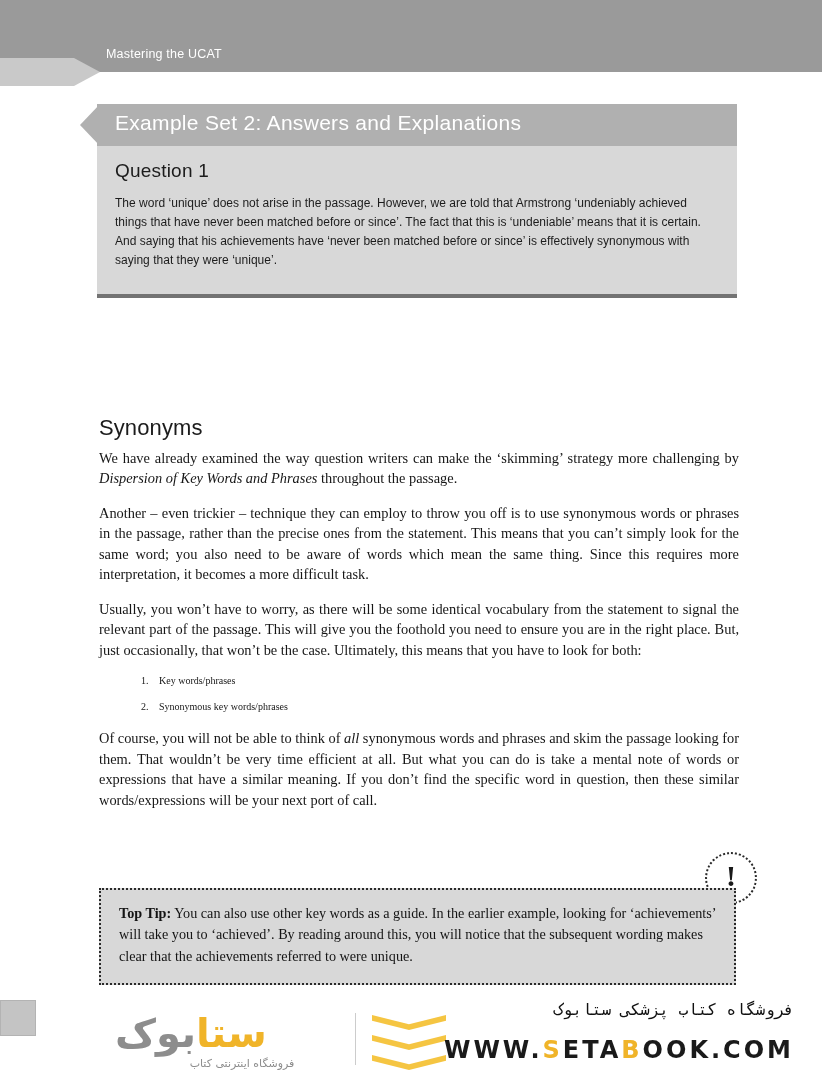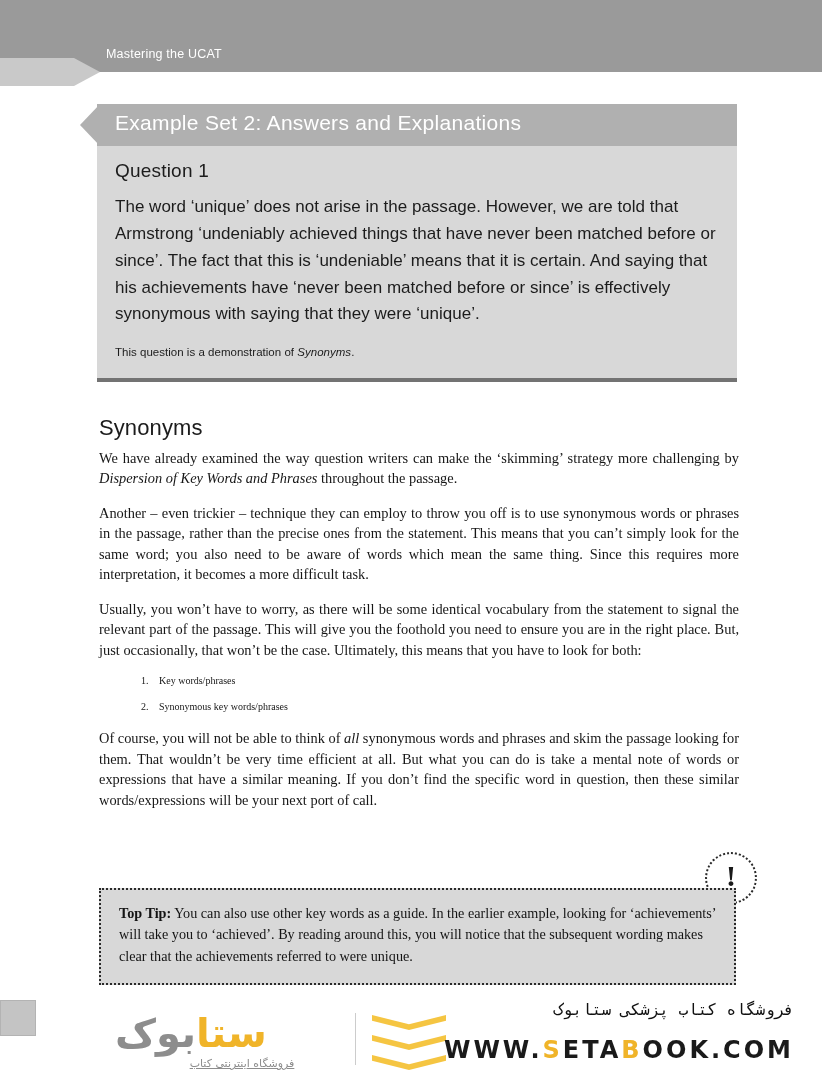--- a/index.html
+++ b/index.html
@@ -91,23 +91,23 @@
     margin-bottom: 11px;
     letter-spacing: 0.05px;
   }
   .qbox-answer {
     font-size: 11.5px;
     font-weight: bold;
     margin-bottom: 13px;
     letter-spacing: 0.05px;
   }
   .qbox-para {
-    font-size: 17px;
+    font-size: 12px;
     line-height: 1.58;
-    margin-bottom: 16px;
+    margin-bottom: 8px;
     letter-spacing: 0.02px;
   }
   .qbox-footnote {
     font-size: 11.5px;
     line-height: 1.5;
     letter-spacing: 0.02px;
   }
   .qbox-footnote i { font-style: italic; }
 
   
@@ -218,21 +218,20 @@
   .logo-word .gray { color: #8d8d8d; }
   .logo-sub {
     position: absolute;
     left: 62px; top: 52px;
     width: 240px;
     text-align: center;
     font-family: "DejaVu Sans", sans-serif;
     font-size: 11px;
     color: #8d8d8d;
     direction: rtl;
-    text-decoration: underline;
   }
   .logo-divider {
     position: absolute;
     left: 295px; top: 8px;
     width: 1px; height: 52px;
     background: #cccccc;
   }
   .logo-chevrons {
     position: absolute;
     left: 312px; top: 10px;
@@ -282,21 +281,20 @@
   <div class="header-tab"></div>
   <div class="header-title">Mastering the UCAT</div>
 
   <div class="banner-arrow"></div>
   <div class="banner"></div>
   <div class="banner-text">Example Set 2: Answers and Explanations</div>
 
   <div class="qbox">
     <div class="qbox-title">Question 1</div>
     <div class="qbox-para">The word ‘unique’ does not arise in the passage. However, we are told that Armstrong ‘undeniably achieved things that have never been matched before or since’. The fact that this is ‘undeniable’ means that it is certain. And saying that his achievements have ‘never been matched before or since’ is effectively synonymous with saying that they were ‘unique’.</div>
-    <div class="qbox-footnote"><span>This question is a demonstration of </span><i>Synonyms</i><span>.</span></div>
   </div>
 
   <div class="section-heading">Synonyms</div>
 
   <div class="body-col">
     <p><span>We have already examined the way question writers can make the ‘skimming’ strategy more challenging by </span><i>Dispersion of Key Words and Phrases</i><span> throughout the passage.</span></p>
 
     <p>Another – even trickier – technique they can employ to throw you off is to use synonymous words or phrases in the passage, rather than the precise ones from the statement. This means that you can’t simply look for the same word; you also need to be aware of words which mean the same thing. Since this requires more interpretation, it becomes a more difficult task.</p>
 
     <p>Usually, you won’t have to worry, as there will be some identical vocabulary from the statement to signal the relevant part of the passage. This will give you the foothold you need to ensure you are in the right place. But, just occasionally, that won’t be the case. Ultimately, this means that you have to look for both:</p>

